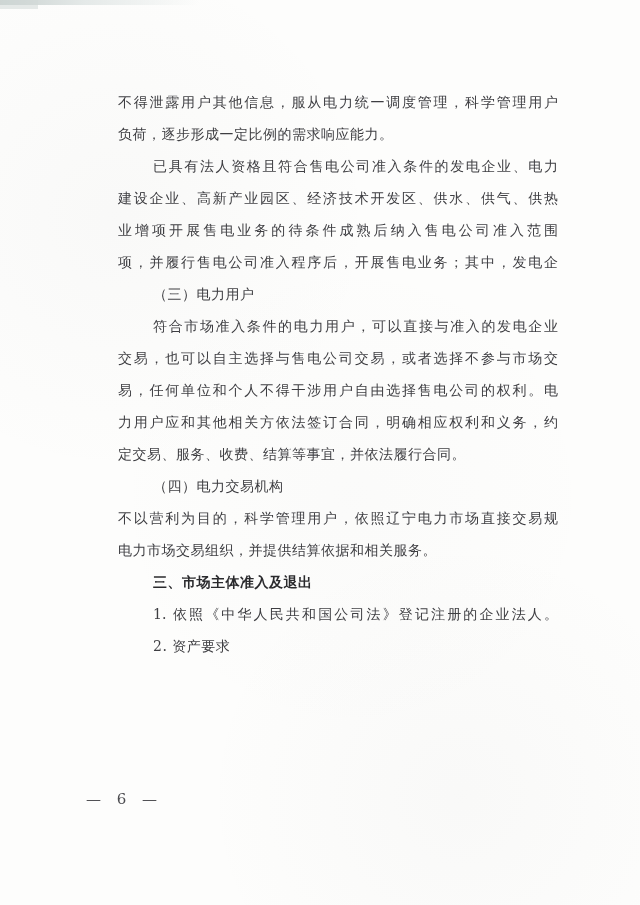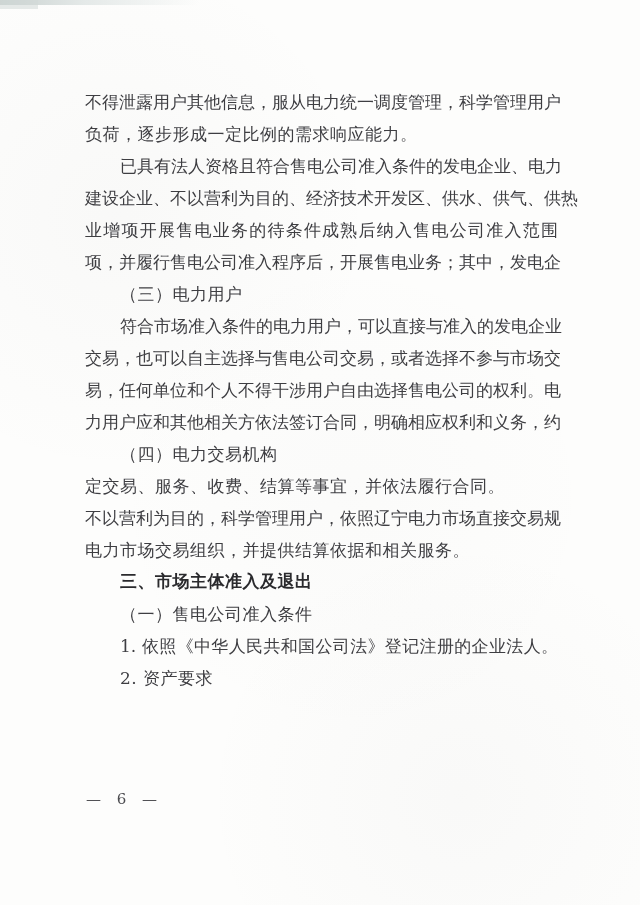--- a/index.html
+++ b/index.html
@@ -35,38 +35,38 @@
   }
   .content {
     position: absolute;
     left: 85px;
     top: 86px;
     width: 473px;
   }
   .ln {
     height: 32px;
     line-height: 32px;
-    font-size: 17px;
+    font-size: 14px;
     letter-spacing: 0;
     white-space: nowrap;
+    margin-left: 33px;
   }
   .fill {
     text-align: justify;
     text-align-last: justify;
   }
   .plain {
     text-align: right;
     text-align-last: left;
     letter-spacing: 0.5px;
   }
   .indent { padding-left: 35px; }
   .bold {
     font-weight: 700;
     color: #2a2a2d;
-    font-family: Liberation Serif, serif;
   }
   .footer {
     position: absolute;
     left: 86px;
     top: 789px;
     height: 20px;
     line-height: 20px;
     font-size: 15px;
     letter-spacing: 2px;
     word-spacing: 7px;
@@ -77,32 +77,31 @@
 <body>
 
 <div class="page">
   <div class="scan-strip"></div>
   <div class="scan-corner"></div>
 
   <div class="content">
     <div class="ln fill">不得泄露用户其他信息，服从电力统一调度管理，科学管理用户</div>
     <div class="ln plain">负荷，逐步形成一定比例的需求响应能力。</div>
     <div class="ln fill indent">已具有法人资格且符合售电公司准入条件的发电企业、电力</div>
-    <div class="ln fill">建设企业、不以营利为目的、经济技术开发区、供水、供气、供热</div>
+    <div class="ln fill">建设企业、高新产业园区、经济技术开发区、供水、供气、供热</div>
     <div class="ln fill">业增项开展售电业务的待条件成熟后纳入售电公司准入范围</div>
     <div class="ln fill">项，并履行售电公司准入程序后，开展售电业务；其中，发电企</div>
     <div class="ln plain indent">（三）电力用户</div>
     <div class="ln fill indent">符合市场准入条件的电力用户，可以直接与准入的发电企业</div>
     <div class="ln fill">交易，也可以自主选择与售电公司交易，或者选择不参与市场交</div>
     <div class="ln fill">易，任何单位和个人不得干涉用户自由选择售电公司的权利。电</div>
     <div class="ln fill">力用户应和其他相关方依法签订合同，明确相应权利和义务，约</div>
+    <div class="ln plain">定交易、服务、收费、结算等事宜，并依法履行合同。</div>
     <div class="ln plain indent">（四）电力交易机构</div>
-    <div class="ln plain">定交易、服务、收费、结算等事宜，并依法履行合同。</div>
     <div class="ln fill">不以营利为目的，科学管理用户，依照辽宁电力市场直接交易规</div>
     <div class="ln plain">电力市场交易组织，并提供结算依据和相关服务。</div>
     <div class="ln plain indent bold">三、市场主体准入及退出</div>
-    <div class="ln plain indent">（一）售电公司准入条件</div>
     <div class="ln fill indent">1. 依照《中华人民共和国公司法》登记注册的企业法人。</div>
     <div class="ln plain indent">2. 资产要求</div>
   </div>
 
   <div class="footer">— 6 —</div>
 </div>
 
 </body></html>

